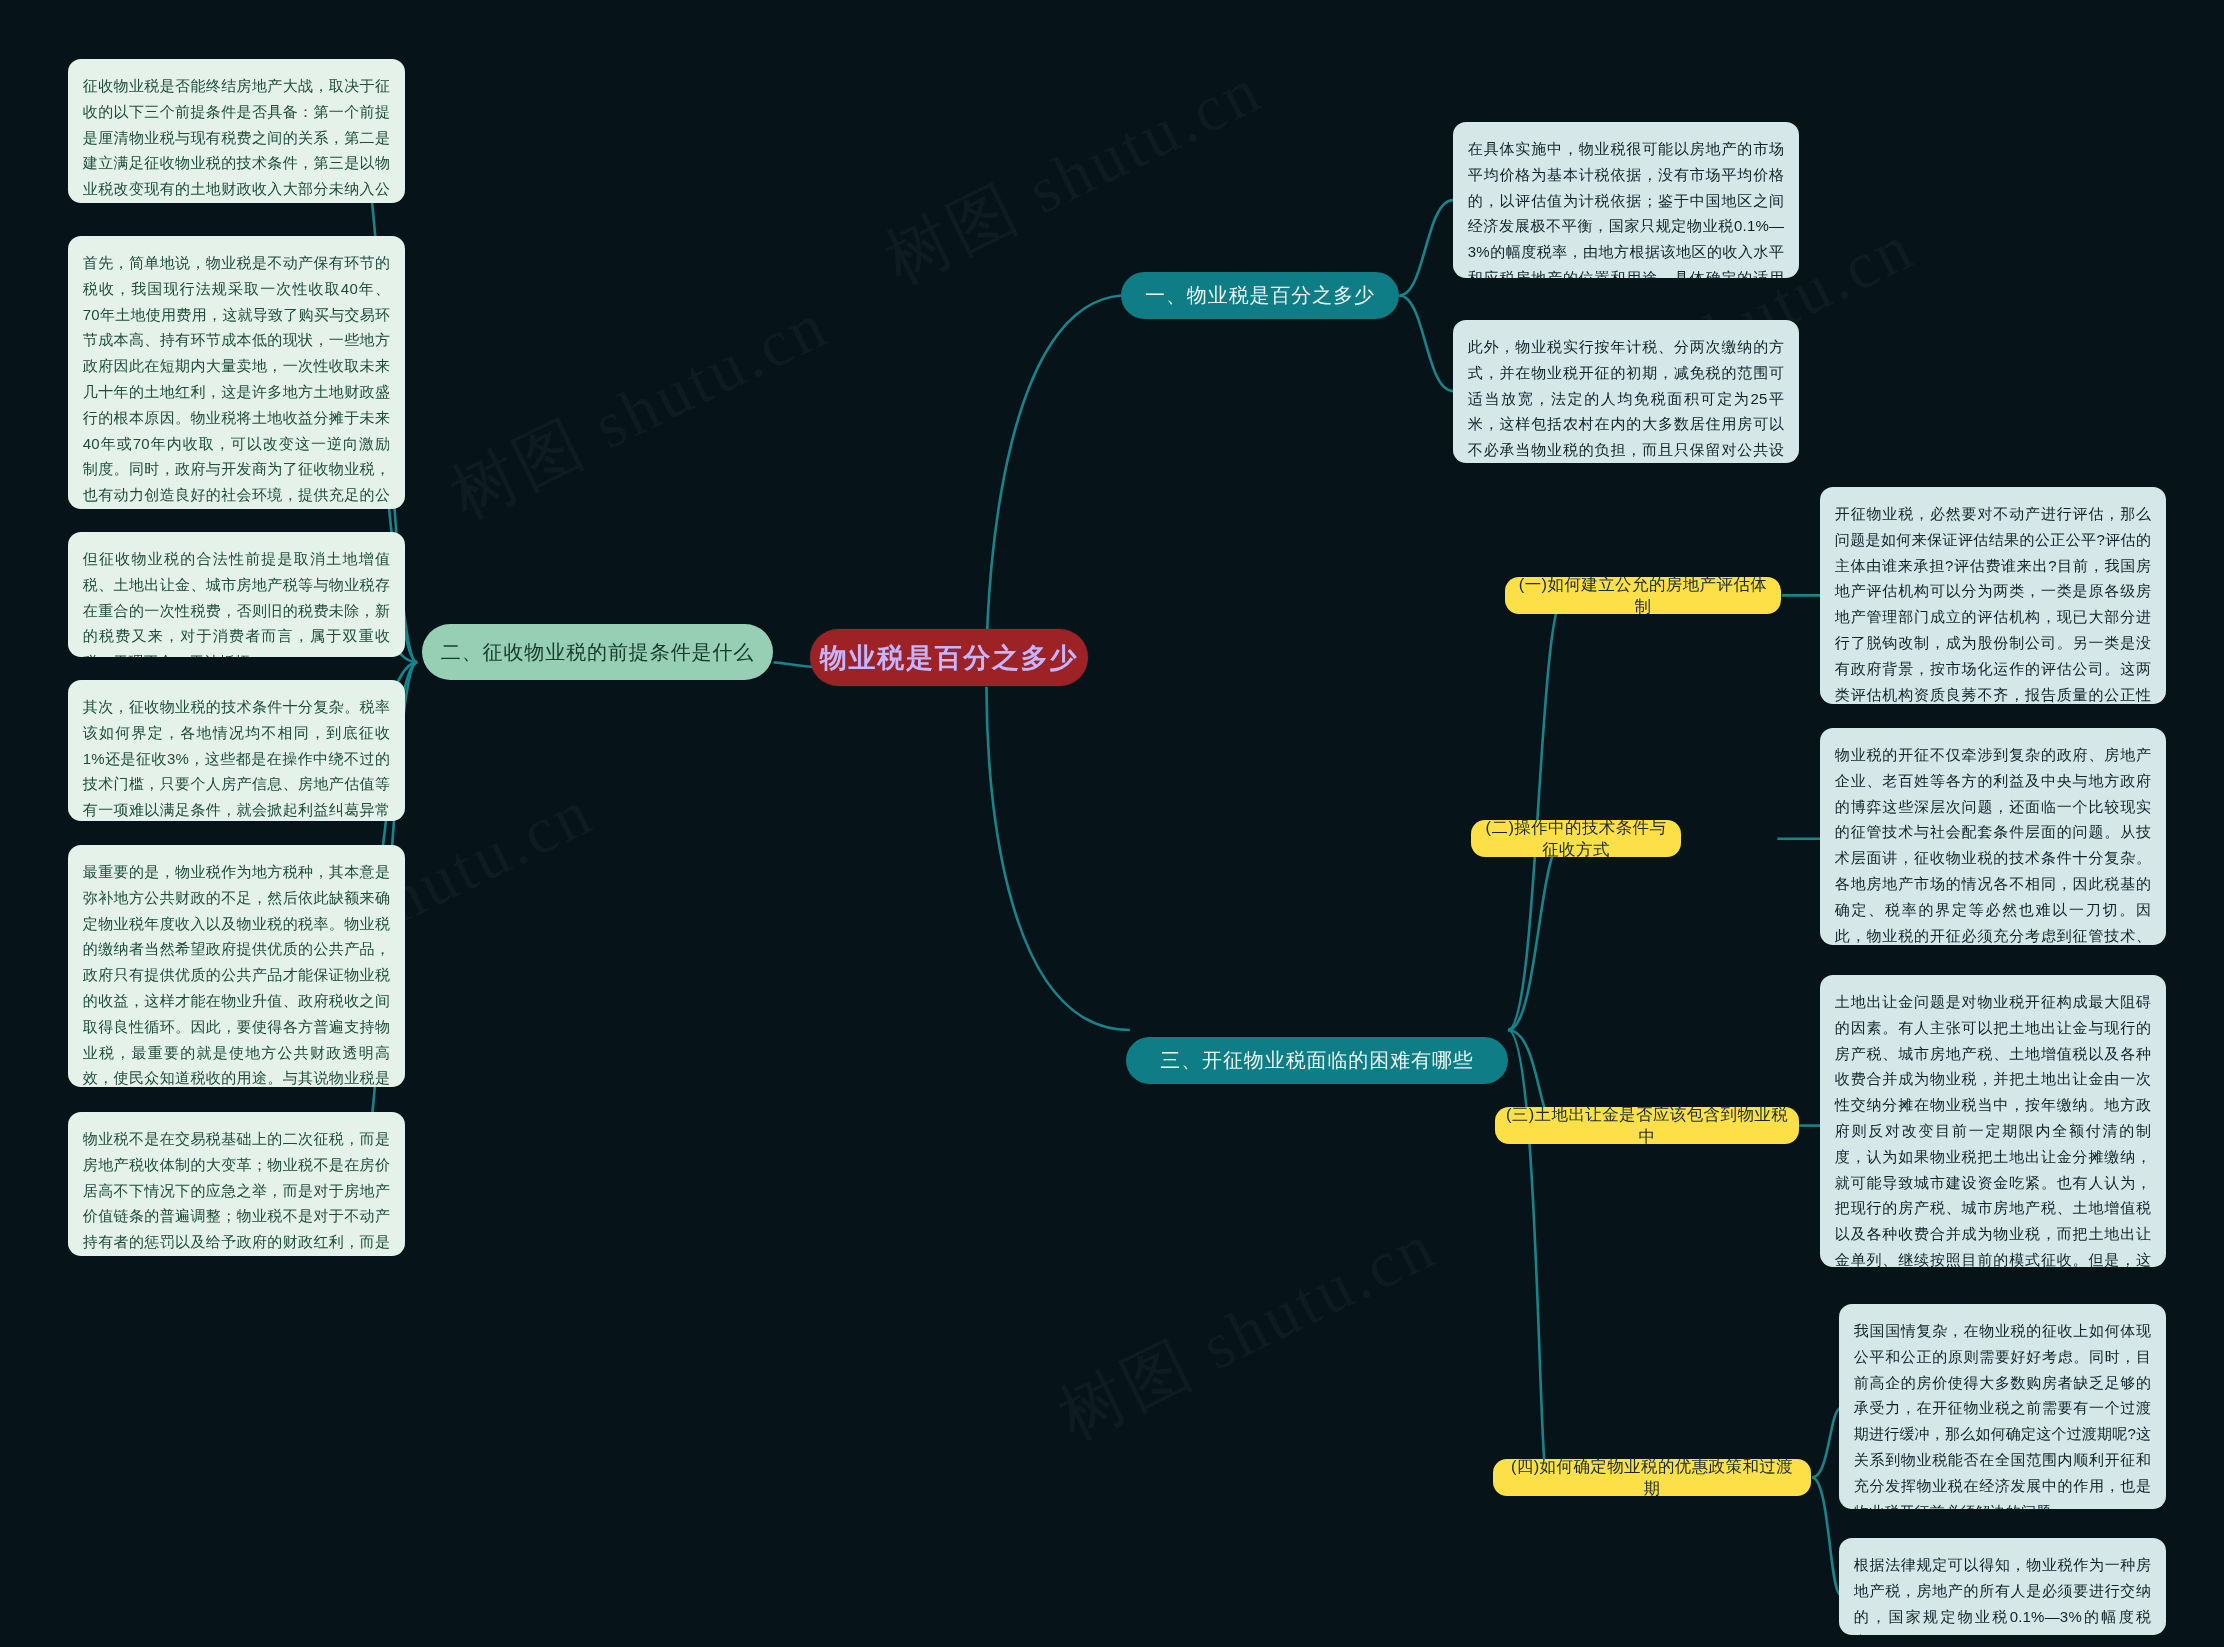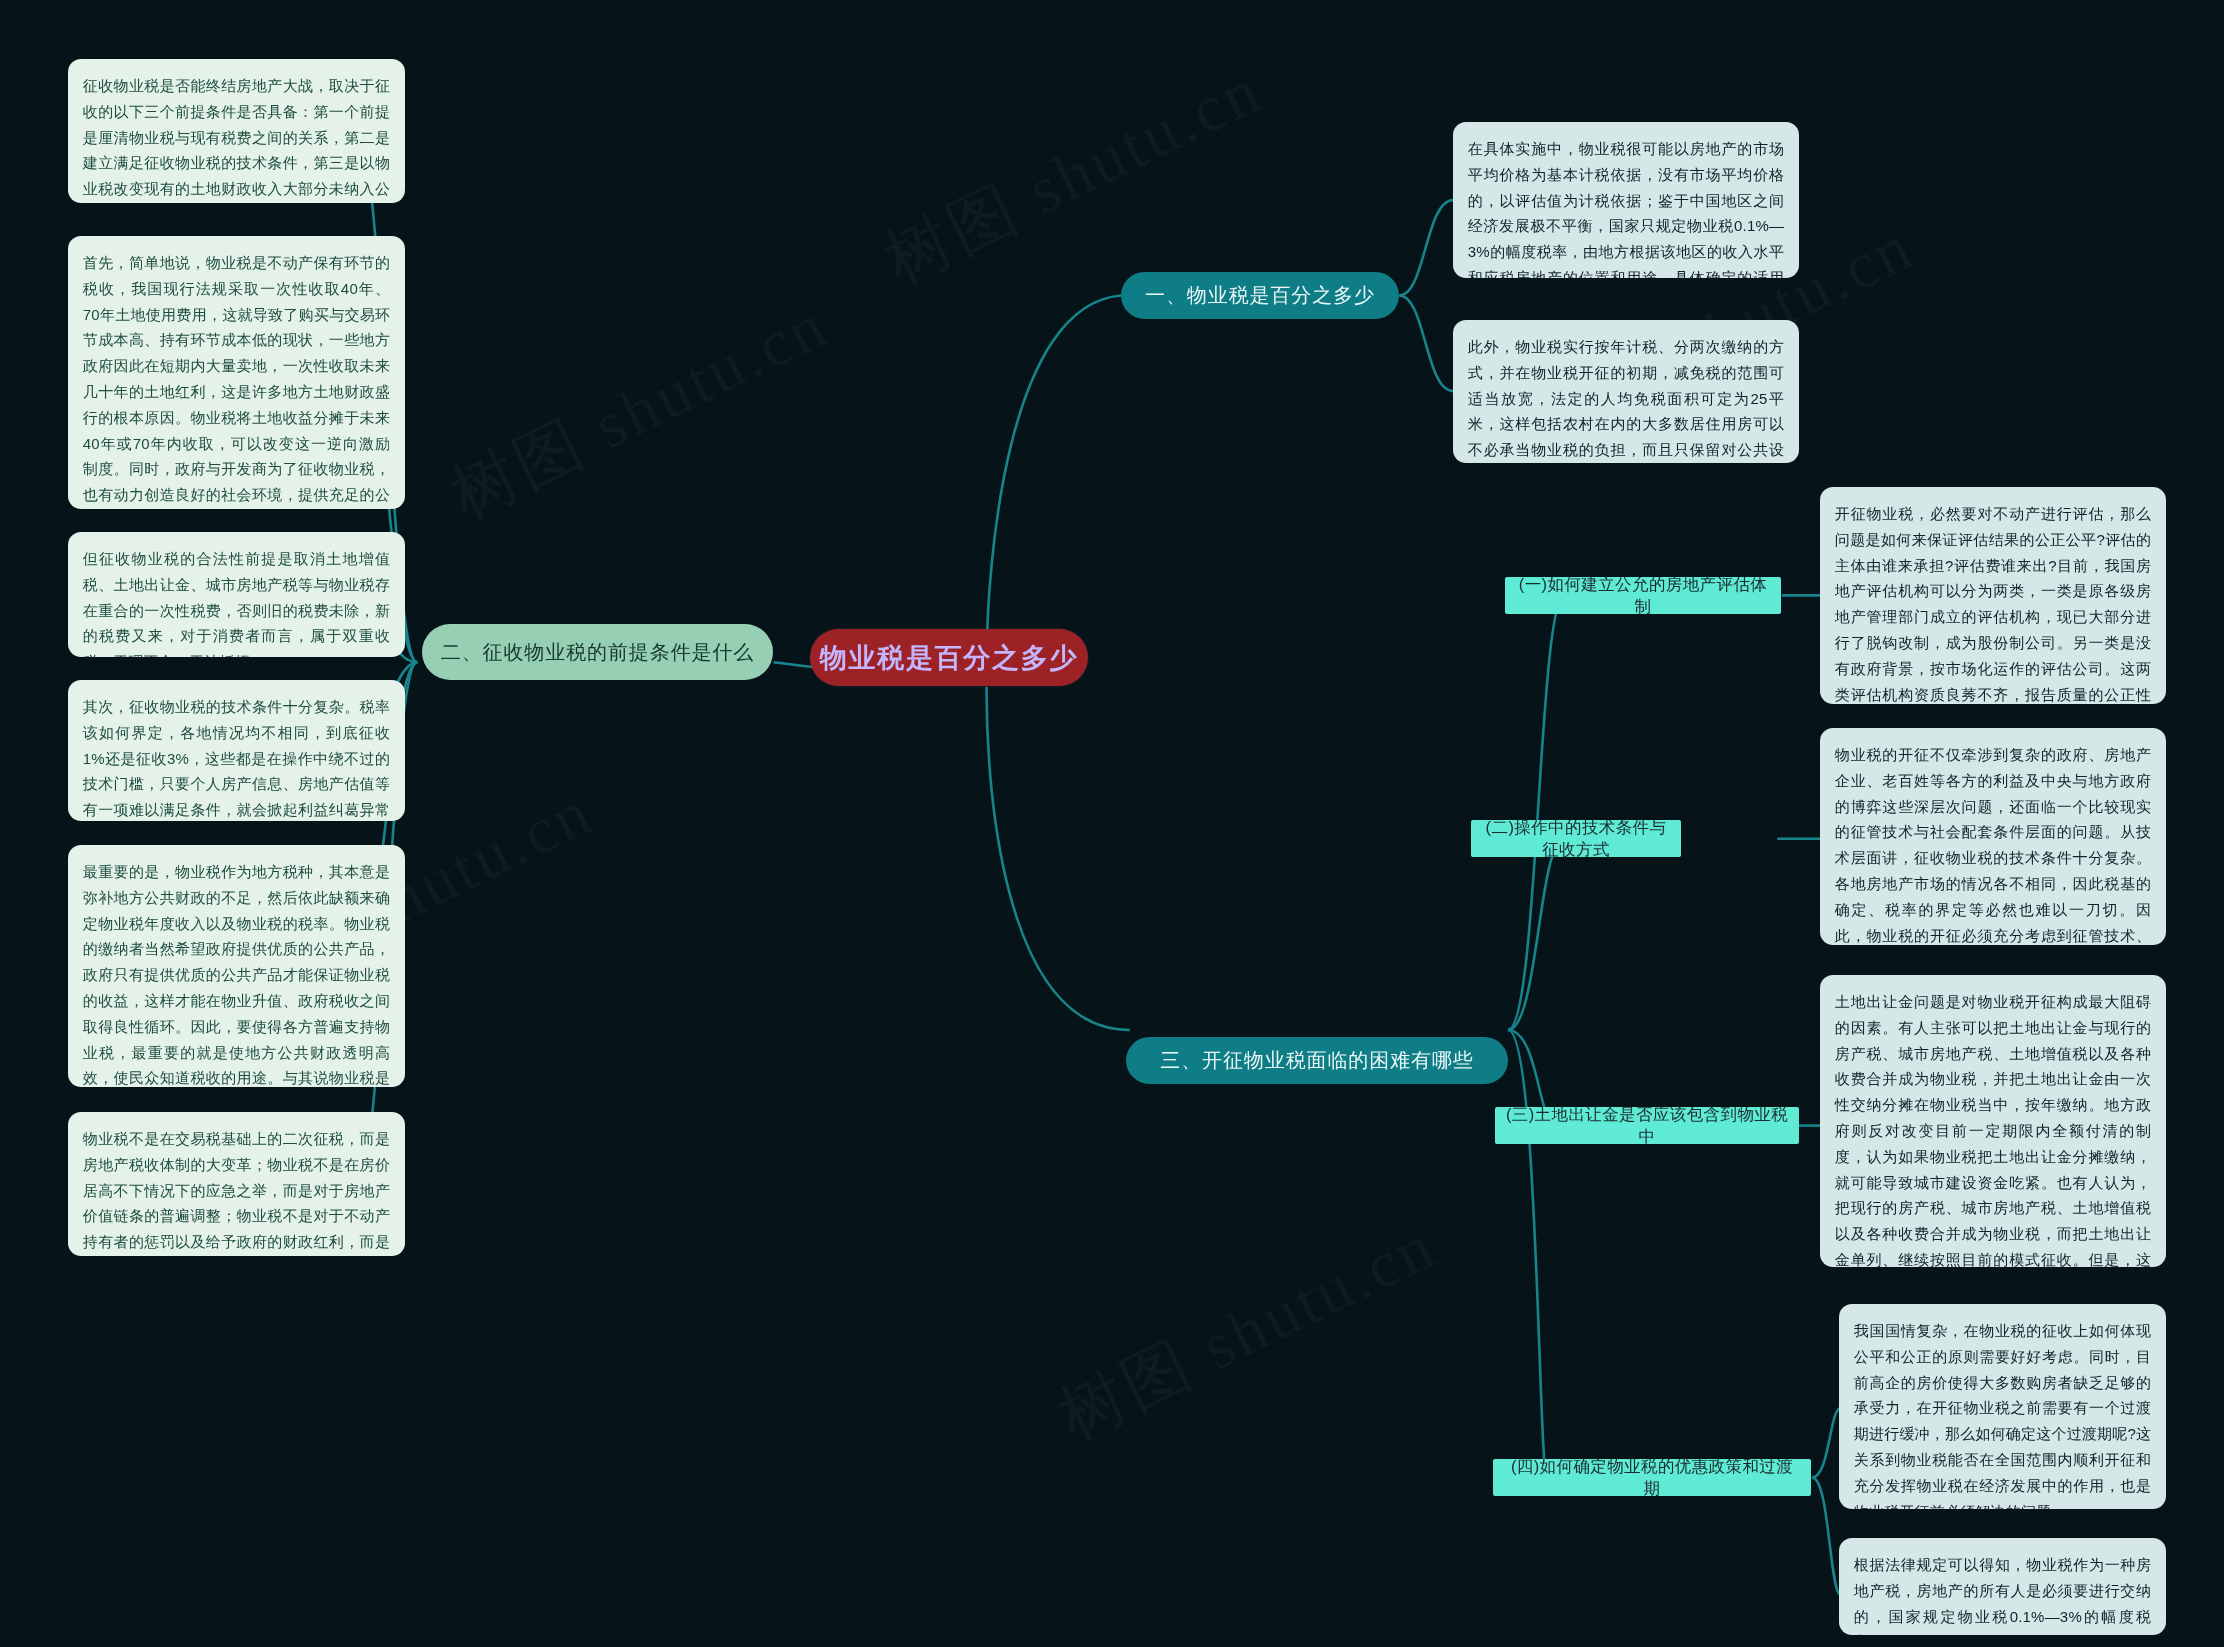--- a/index.html
+++ b/index.html
@@ -62,27 +62,27 @@
     display: flex;
     align-items: center;
     justify-content: center;
     text-align: left;
     letter-spacing: 0.9px;
     padding: 0 12px;
   }
   .branch-teal { background: #0e7d85; color: #eaf7f8; }
   .branch-mint { background: #96cfb3; color: #163a2b; }
   .subnode {
-    border-radius: 2px;
+    border-radius: 14px;
     font-size: 16.5px;
     display: flex;
     align-items: center;
     justify-content: center;
     text-align: center;
-    background: #5eead4;
+    background: #fde047;
     color: #1b2b2e;
     padding: 0 10.4px;
     letter-spacing: 0.4px;
   }
   .leaf {
     border-radius: 13px;
     font-size: 15px;
     line-height: 1.72;
     padding: 14px 14.8px;
     letter-spacing: 0.2px;

